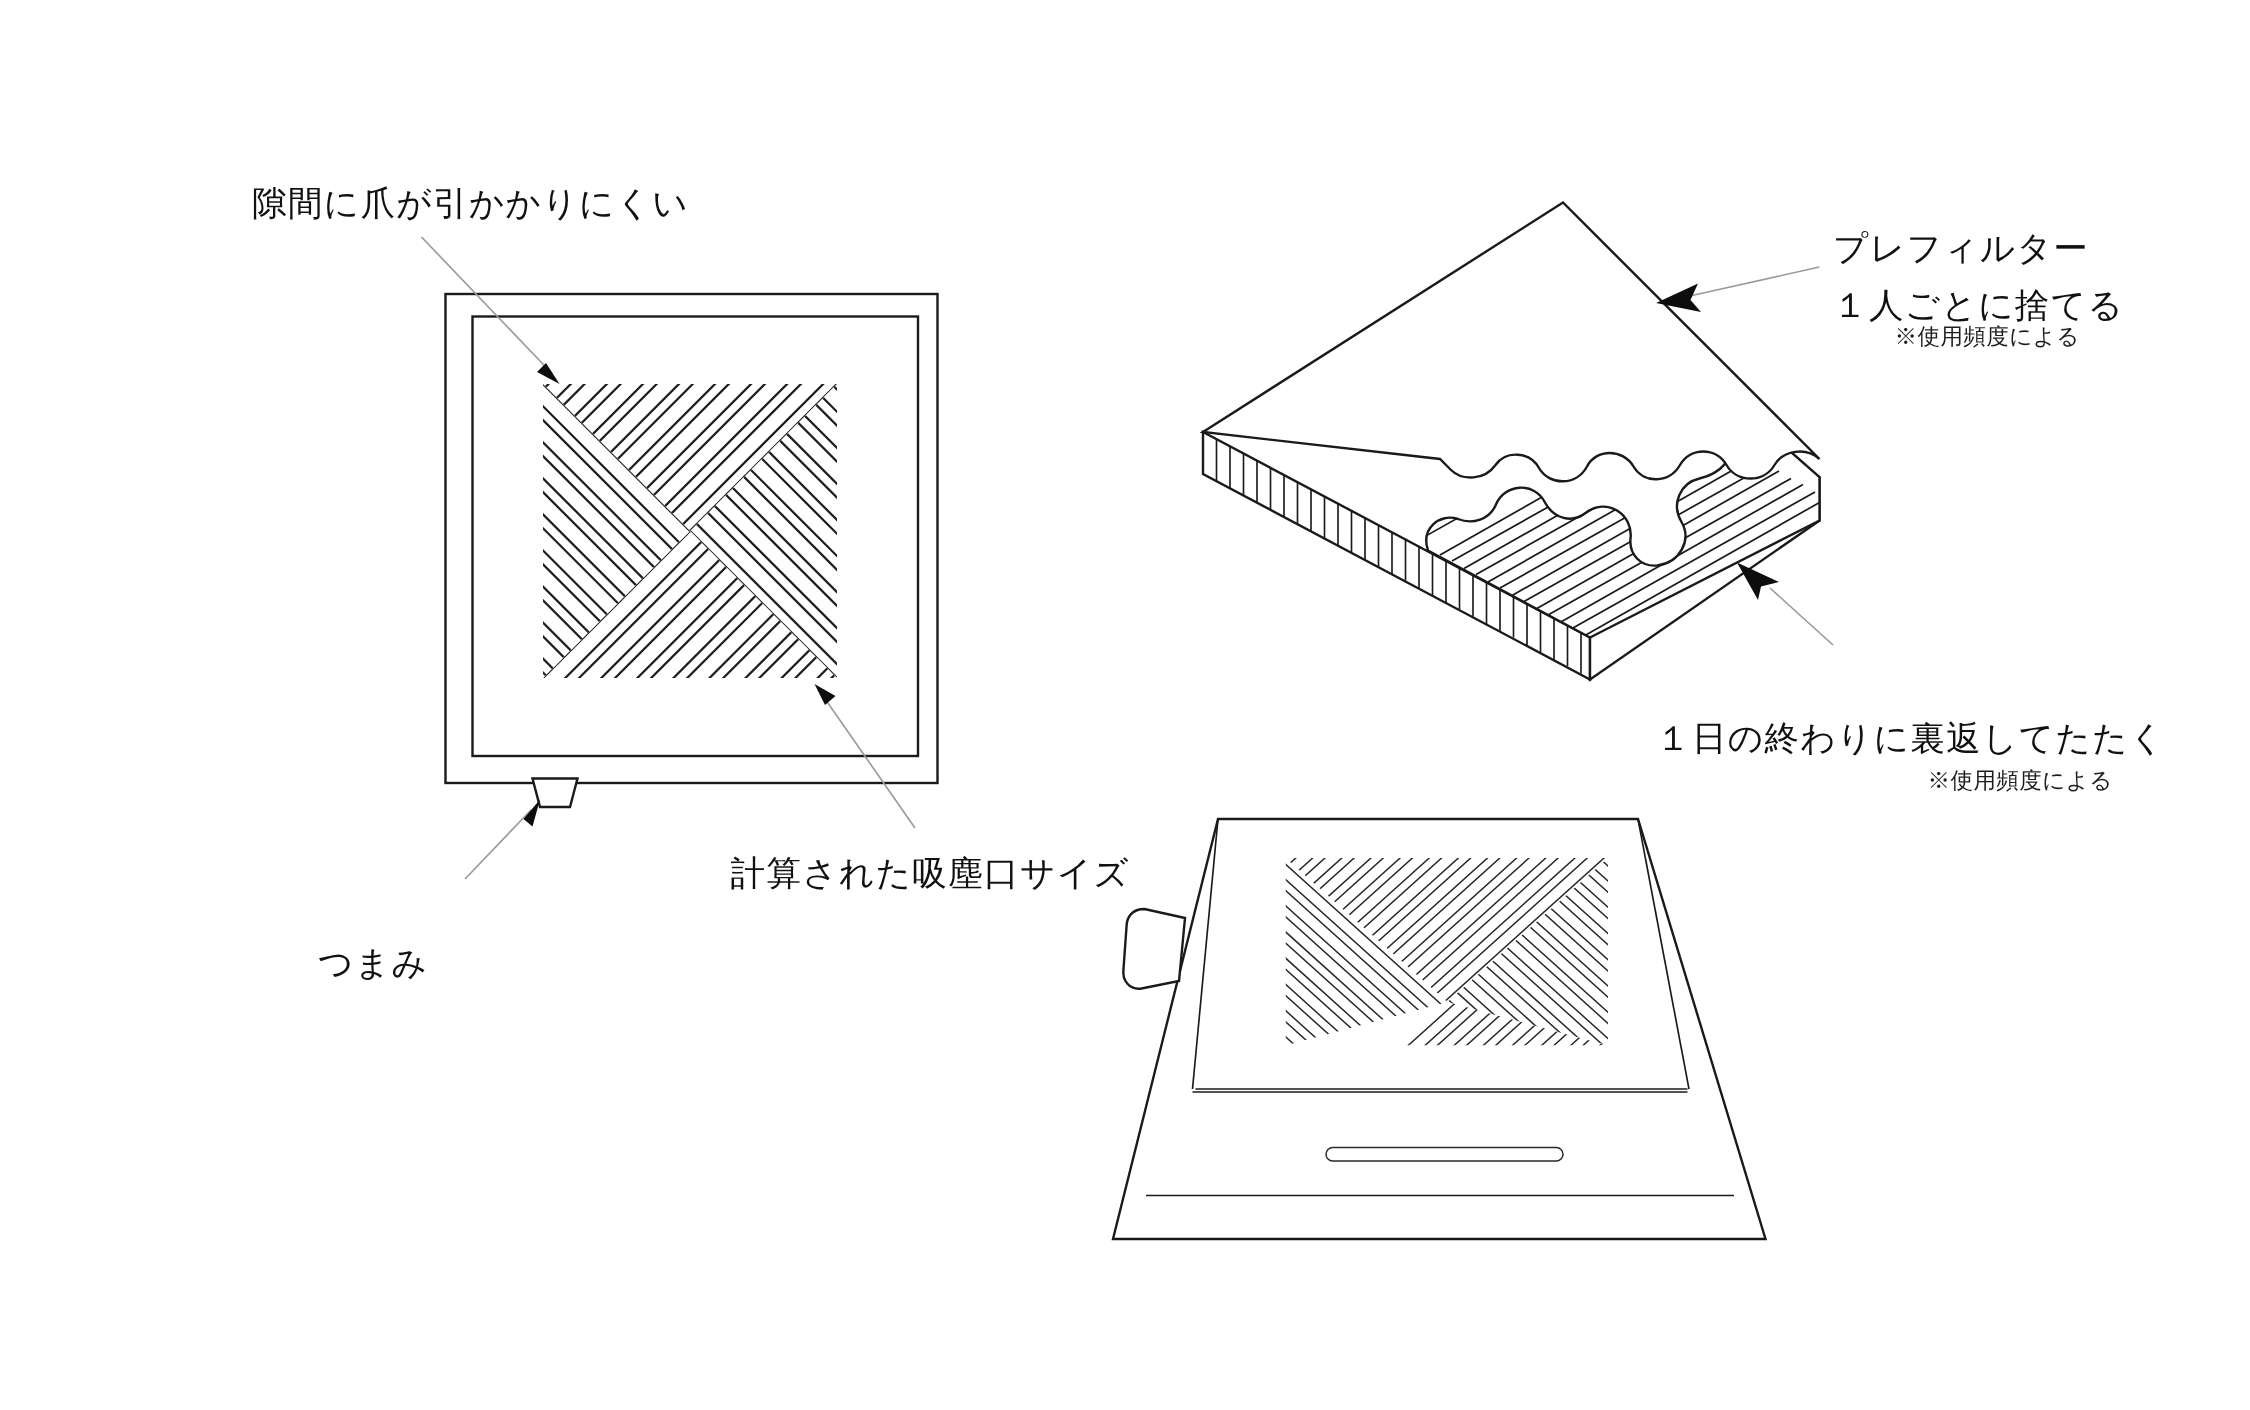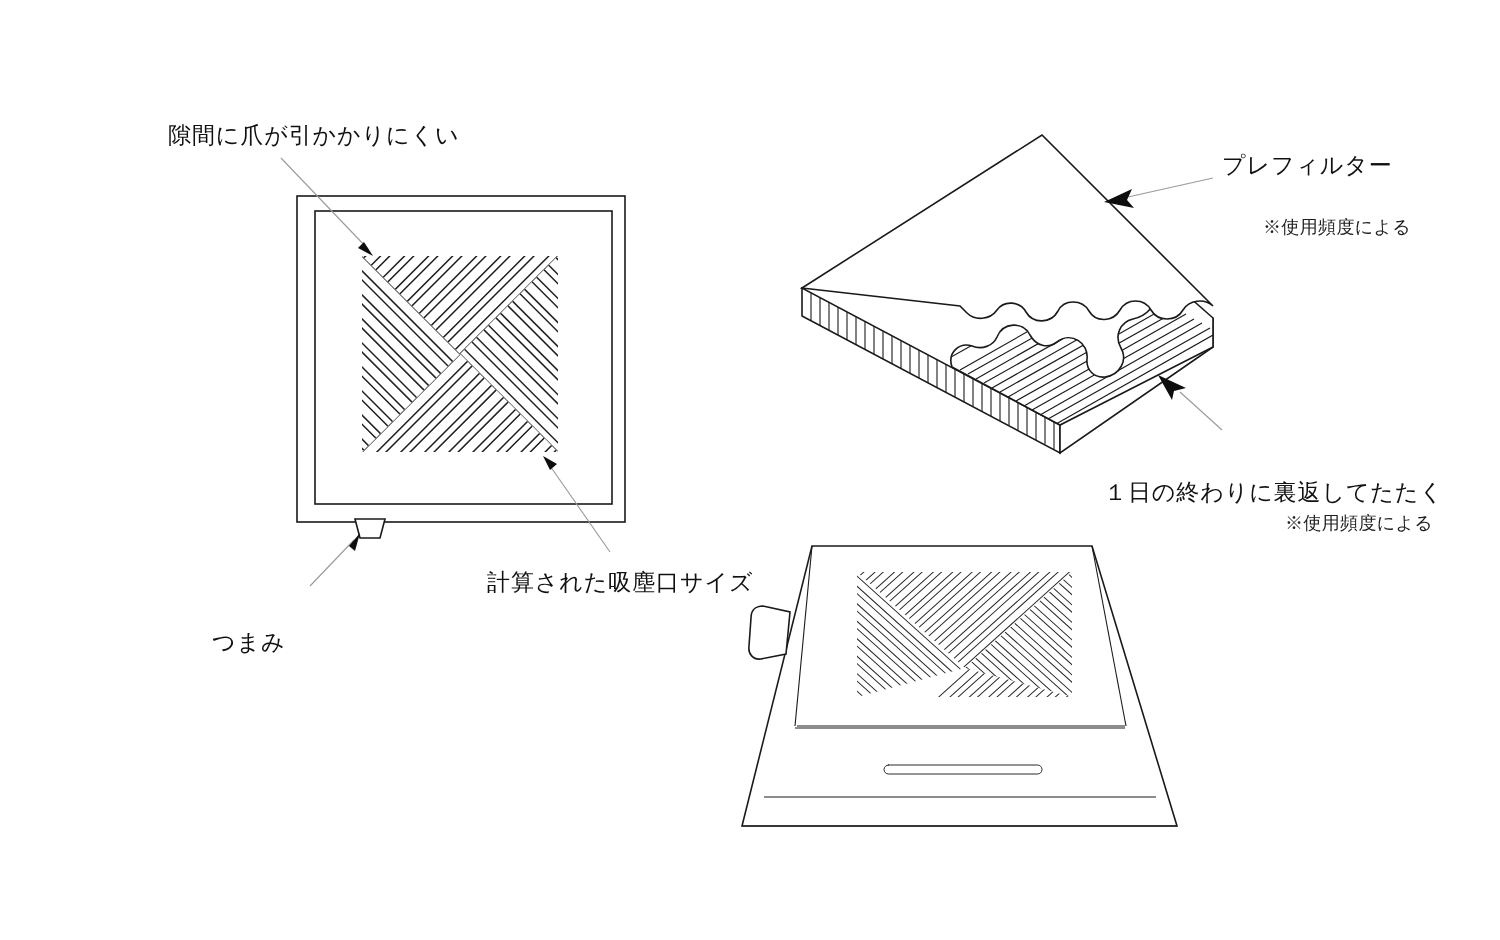--- a/index.html
+++ b/index.html
@@ -75,21 +75,21 @@
     color: #111111;
     white-space: nowrap;
     font-family: Liberation Sans, sans-serif;
     letter-spacing: 0.04em;
   }
   .lbl-main {
     font-size: 23px;
     line-height: 1.55;
   }
   .lbl-note {
-    font-size: 18px;
+    font-size: 15px;
     letter-spacing: 0.02em;
     color: #1d1d1d;
   }
 </style>
 </head>
 <body>
 
 <div id="page">
 
   <svg class="canvas" viewBox="0 0 1500 940" xmlns="http://www.w3.org/2000/svg">
@@ -528,20 +528,21 @@
 
   <div class="lbl lbl-main" style="left:168px; top:118px;">隙間に爪が引かかりにくい</div>
 
   <div class="lbl lbl-main" style="left:212px; top:625px;">つまみ</div>
 
 
   <div class="lbl lbl-main" style="left:1222px; top:148px;">プレフィルター</div>
 
   <div class="lbl lbl-main" style="left:487px; top:565px;">計算された吸塵口サイズ</div>
 
+  <div class="lbl lbl-main" style="left:1222px; top:186px;">１人ごとに捨てる</div>
 
   <div class="lbl lbl-note" style="left:1263px; top:215px;">※使用頻度による</div>
 
 
   <div class="lbl lbl-main" style="left:1104px; top:475px;">１日の終わりに裏返してたたく</div>
 
   <div class="lbl lbl-note" style="left:1285px; top:511px;">※使用頻度による</div>
 
 </div>
 

